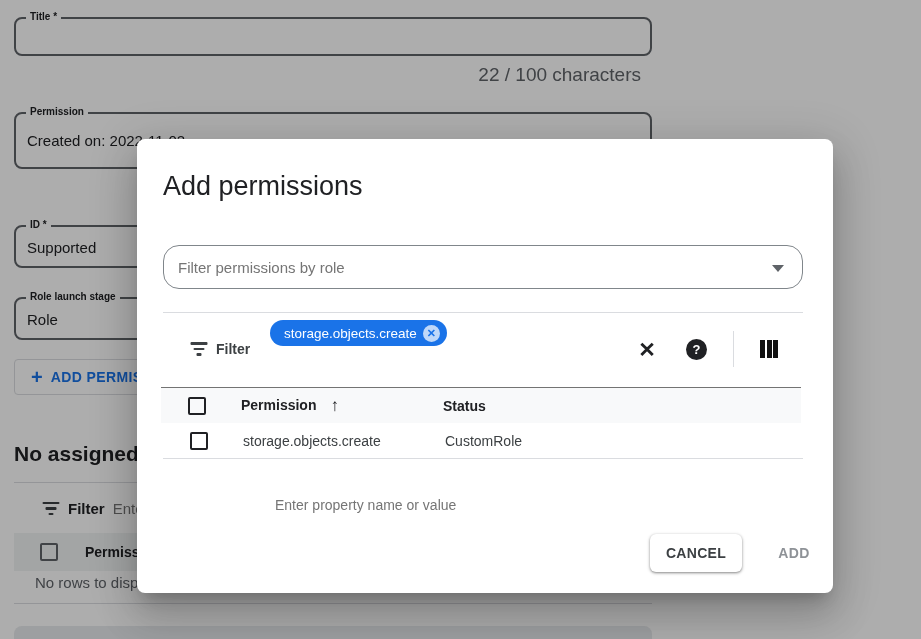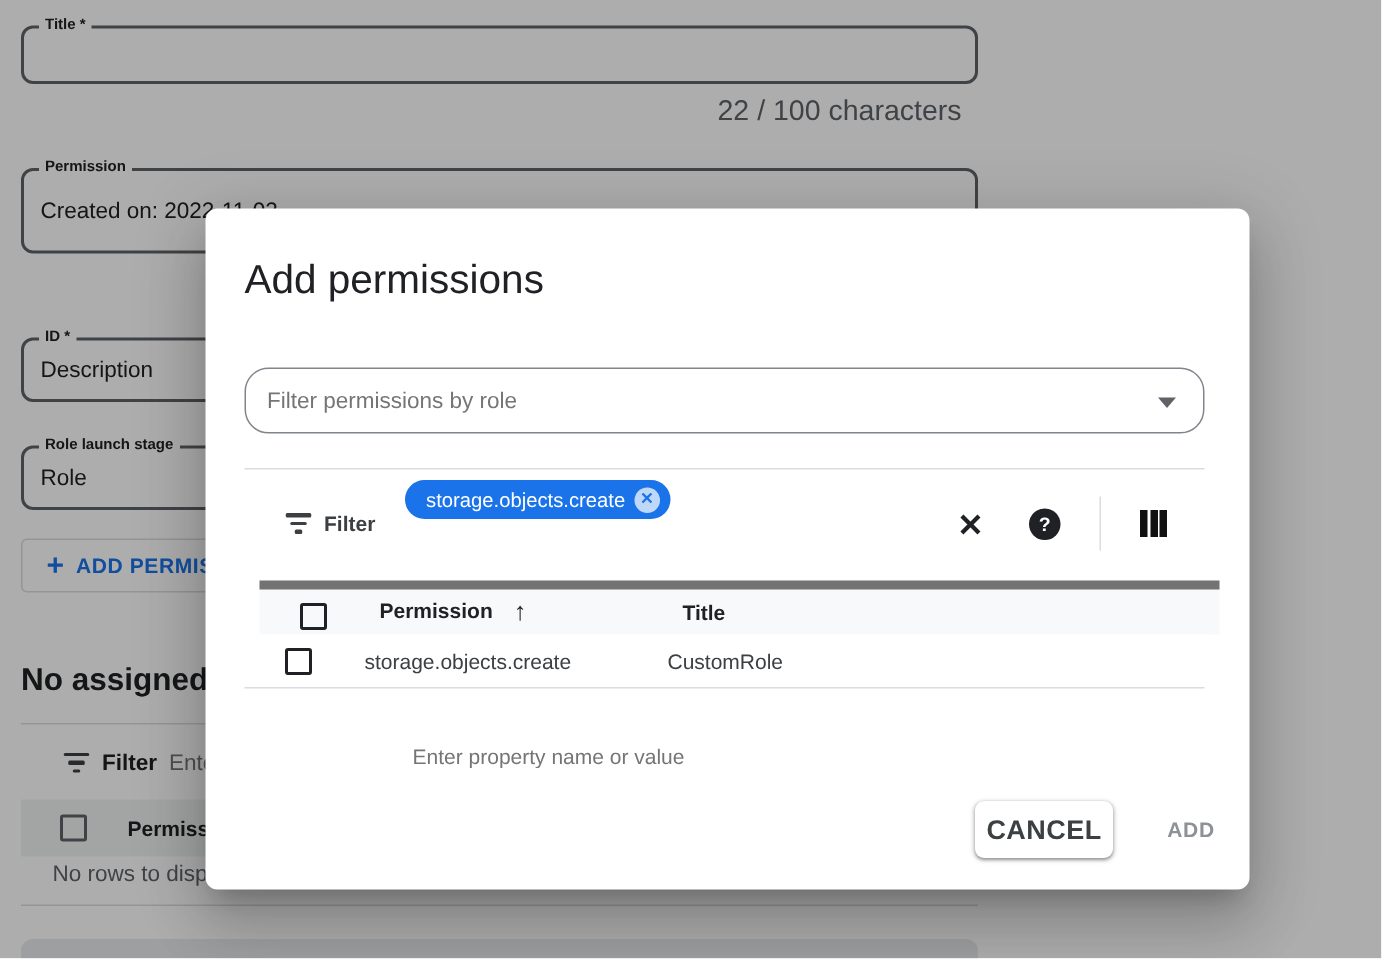--- a/index.html
+++ b/index.html
@@ -73,33 +73,33 @@
   .dlg-prop-input input { border:0; outline:0; width:340px; font-size:14px; color:#80868b;
                           background:transparent; font-family:"Liberation Sans", sans-serif; }
   .icon-btn { position:absolute; display:flex; align-items:center; justify-content:center; cursor:pointer; }
   .clear-x { left:496px; top:197px; width:28px; height:28px; font-size:21px; color:#202124; font-weight:bold; }
   .help-c  { left:549px; top:200px; width:21px; height:21px; border-radius:50%; background:#202124;
              color:#fff; font-size:13px; font-weight:bold; }
   .tb-vdiv { position:absolute; left:596px; top:192px; width:1px; height:36px; background:#dadce0; }
   .cols-icon { left:621px; top:201px; width:22px; height:18px; gap:1.5px; }
   .cols-icon i { width:5px; height:18px; background:#111; display:block; }
 
-  .dlg-thead { position:absolute; left:36px; top:248px; width:640px; height:36px; background:#f8f9fa;
-               border-top:6px solid #737373; }
+  .dlg-thead { position:absolute; left:24px; top:248px; width:640px; height:36px; background:#f8f9fa;
+               border-top:1px solid #737373; }
   .dlg-row   { position:absolute; left:26px; top:284px; width:640px; height:36px; background:#fff;
                border-bottom:1px solid #dadce0; }
   .dlg-thead .cbx, .dlg-row .cbx { position:absolute; left:27px; top:9px; }
   .col-perm { position:absolute; left:80px; top:50%; transform:translateY(-50%); font-size:14px; white-space:nowrap; }
   .col-stat { position:absolute; left:282px; top:50%; transform:translateY(-50%); font-size:14px; white-space:nowrap; }
   .dlg-thead .col-perm, .dlg-thead .col-stat { font-weight:bold; color:#202124; }
   .dlg-row .col-perm, .dlg-row .col-stat { color:#3c4043; }
   .sort-arrow { font-size:17px; font-weight:bold; color:#202124; margin-left:14px; vertical-align:-1px; }
 
   .btn-cancel { position:absolute; left:513px; top:395px; width:92px; height:38px; background:#fff;
-                border:0; border-radius:6px; font-size:18px; font-weight:bold; color:#3c4043;
+                border:0; border-radius:6px; font-size:14px; font-weight:bold; color:#3c4043;
                 letter-spacing:.3px; cursor:pointer; font-family:"Liberation Sans", sans-serif;
                 box-shadow:0 1px 2px rgba(0,0,0,.3), 0 1px 3px 1px rgba(0,0,0,.15); }
   .btn-add { position:absolute; left:626px; top:395px; width:62px; height:38px; background:transparent;
              border:0; font-size:14px; font-weight:bold; color:#8e9297; letter-spacing:.4px;
              cursor:default; font-family:"Liberation Sans", sans-serif; }
 </style>
 </head>
 <body>
 
 <div class="stage">
@@ -111,21 +111,21 @@
     </div>
     <div class="counter">22 / 100 characters</div>
 
     <div class="field" style="left:14px; top:112px; width:638px; height:57px;">
       <span class="flabel">Permission</span>
       <span class="fvalue" style="top:18px; transform:none;">Created on: 2022-11-02</span>
     </div>
 
     <div class="field" style="left:14px; top:225px; width:638px; height:43px;">
       <span class="flabel">ID *</span>
-      <span class="fvalue">Description</span>
+      <span class="fvalue">Supported</span>
     </div>
 
     <div class="field" style="left:14px; top:297px; width:638px; height:43px;">
       <span class="flabel">Role launch stage</span>
       <span class="fvalue">Role</span>
     </div>
 
     <div class="addperm-btn">
       <span class="plus">+</span>
       <span class="lbl">ADD PERMISSIONS</span>
@@ -187,21 +187,21 @@
     <div class="tb-vdiv"></div>
     <div class="icon-btn cols-icon">
         <i></i>
         <i></i>
         <i></i>
       </div>
 
     <div class="dlg-thead">
       <span class="cbx"></span>
       <span class="col-perm"><span>Permission</span><span class="sort-arrow">↑</span></span>
-      <span class="col-stat">Title</span>
+      <span class="col-stat">Status</span>
     </div>
 
     <div class="dlg-row">
       <span class="cbx"></span>
       <span class="col-perm">storage.objects.create</span>
       <span class="col-stat">CustomRole</span>
     </div>
 
     <button class="btn-cancel">CANCEL</button>
     <button class="btn-add" disabled="">ADD</button>

